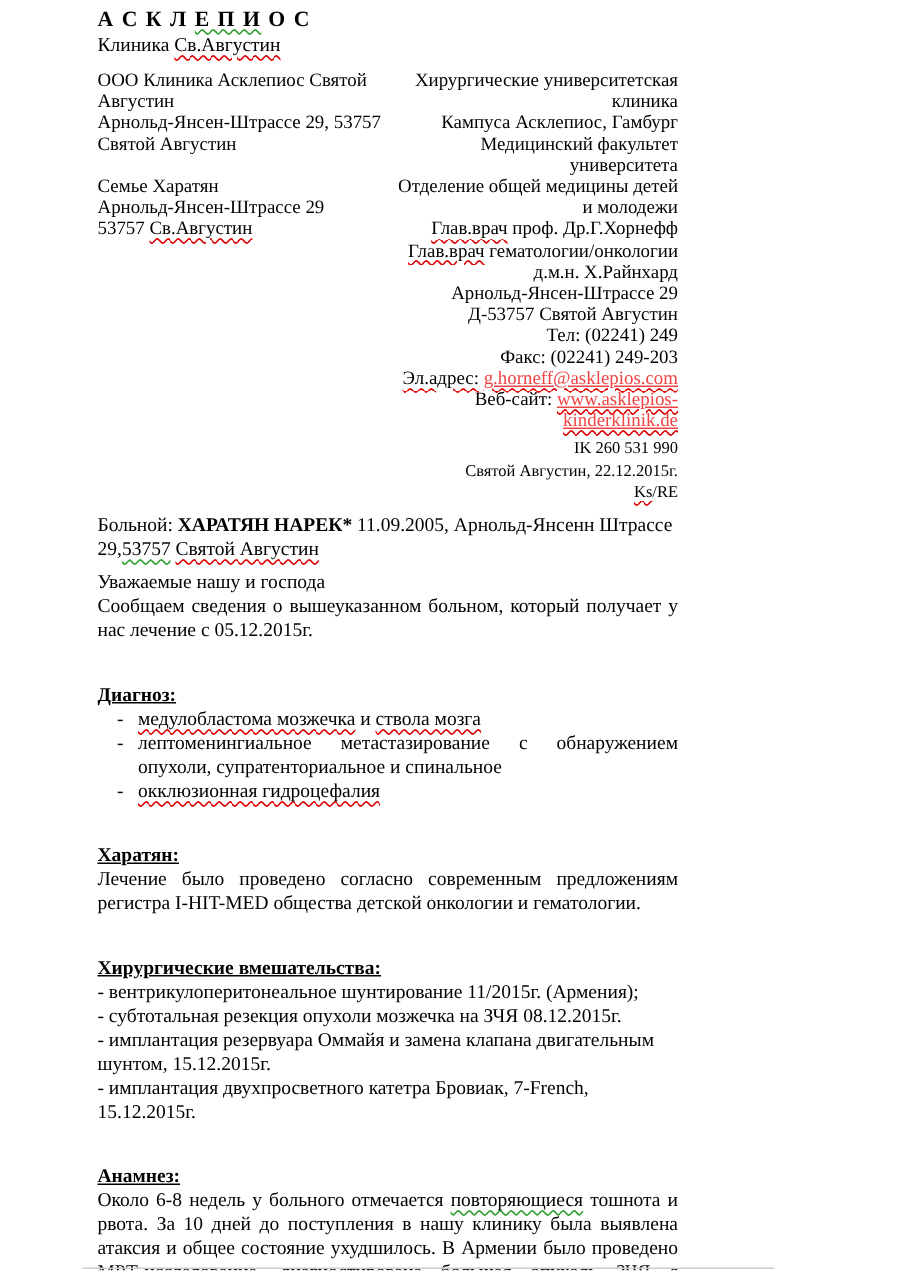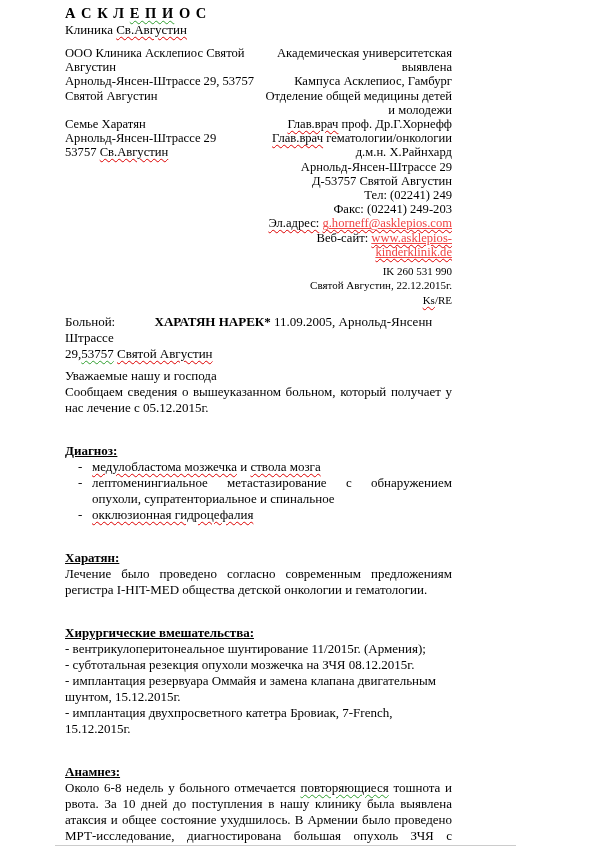--- a/index.html
+++ b/index.html
@@ -18,21 +18,21 @@
   
   .brand{font-size:14.5px;font-weight:bold;letter-spacing:1px;line-height:18px;}
   .brand-sub{line-height:15px;}
   .hdr-cols{display:flex;justify-content:center;margin-top:9px;font-size:12.6px;line-height:14.2px;}
   .hdr-right{text-align:right;}
   .gap-top{margin-top:14px;}
   .meta{ text-align:right;margin-top:5px;font-size:11px;line-height:14.3px;}
   
   .sp-red{text-decoration:underline wavy #dd0000;text-decoration-thickness:1px;text-underline-offset:2px;}
   .sp-green{text-decoration:underline wavy #2e9e2e;text-decoration-thickness:1px;text-underline-offset:2px;}
-  .b{font-weight:bold;margin-left:36px;}
+  .b{font-weight:bold;}
   .link{color:#ef4444;text-decoration:underline;cursor:pointer;}
   
   .content{margin-top:7px;}
   p{margin:0;text-align:justify;}
   .patient{margin-top:0;text-align:left;}
   .greeting{margin-top:6px;text-align:left;}
   .heading{font-weight:bold;text-decoration:underline;margin-top:27px;text-align:left;}
   .bullets{margin:0;}
   .bullet{display:flex;}
   .bullet .marker{width:14px;padding-left:13px;flex:none;}
@@ -50,22 +50,23 @@
 
   <div class="hdr-cols">
     <div class="hdr-left">
       <div class="plainline">ООО Клиника Асклепиос Святой Августин</div>
       <div class="plainline">Арнольд-Янсен-Штрассе 29, 53757 Святой Августин</div>
       <div class="plainline gap-top">Семье Харатян</div>
       <div class="plainline">Арнольд-Янсен-Штрассе 29</div>
       <div class="plainline"><span>53757 </span><span class="sp-red">Св.Августин</span></div>
     </div>
     <div class="hdr-right">
-      <div>Академическая университетская выявлена</div>
+      <div>Хирургические университетская клиника</div>
       <div>Кампуса Асклепиос, Гамбург</div>
+      <div>Медицинский факультет университета</div>
       <div>Отделение общей медицины детей и молодежи</div>
       <div><span class="sp-red">Глав.врач</span><span> проф. Др.Г.Хорнефф</span></div>
       <div><span class="sp-red">Глав.врач</span><span> гематологии/онкологии д.м.н. Х.Райнхард</span></div>
       <div>Арнольд-Янсен-Штрассе 29</div>
       <div>Д-53757 Святой Августин</div>
       <div>Тел: (02241) 249</div>
       <div>Факс: (02241) 249-203</div>
       <div><span class="sp-red">Эл.адрес:</span> <span class="link"><span class="sp-red">g.horneff@asklepios.com</span></span></div>
       <div><span>Веб-сайт: </span><span class="link"><span class="sp-red">www.asklepios-kinderklinik.de</span></span></div>
     </div>

